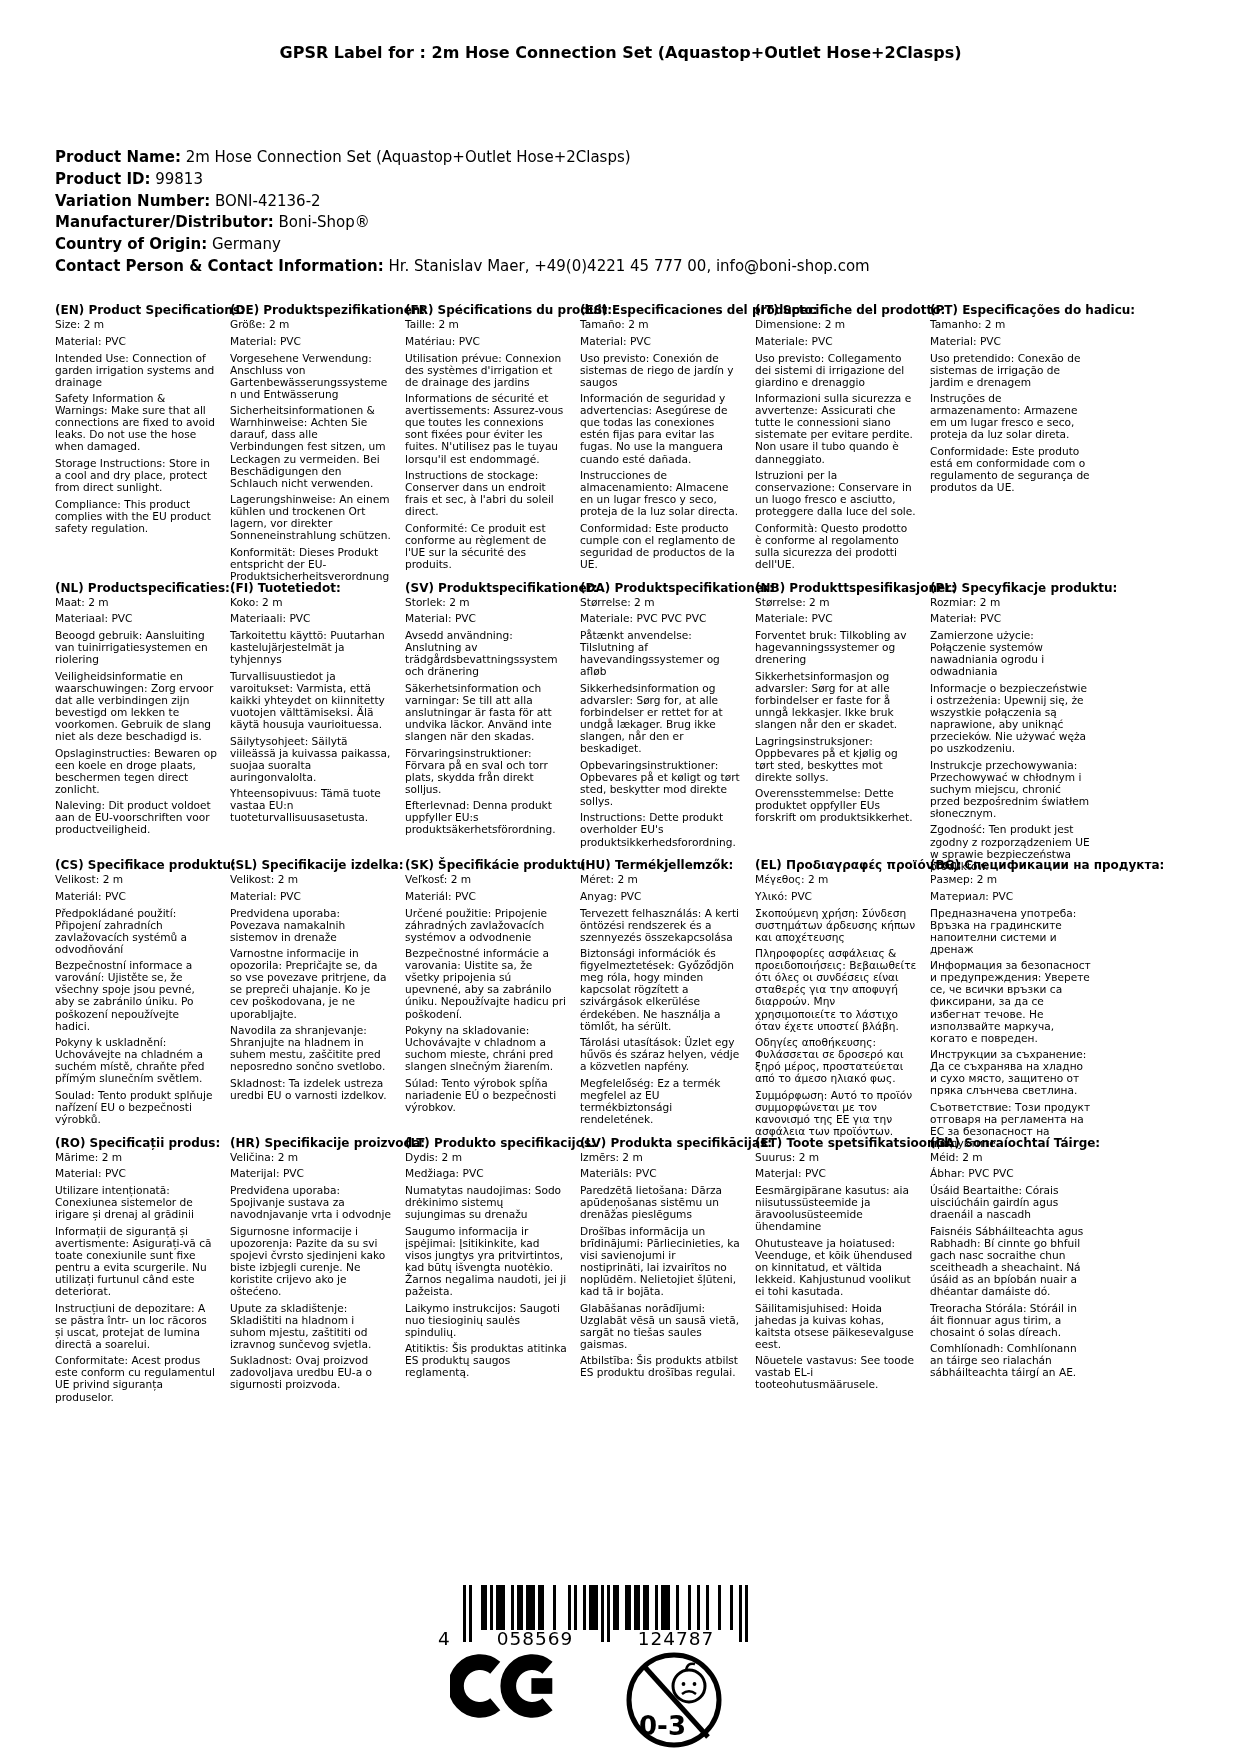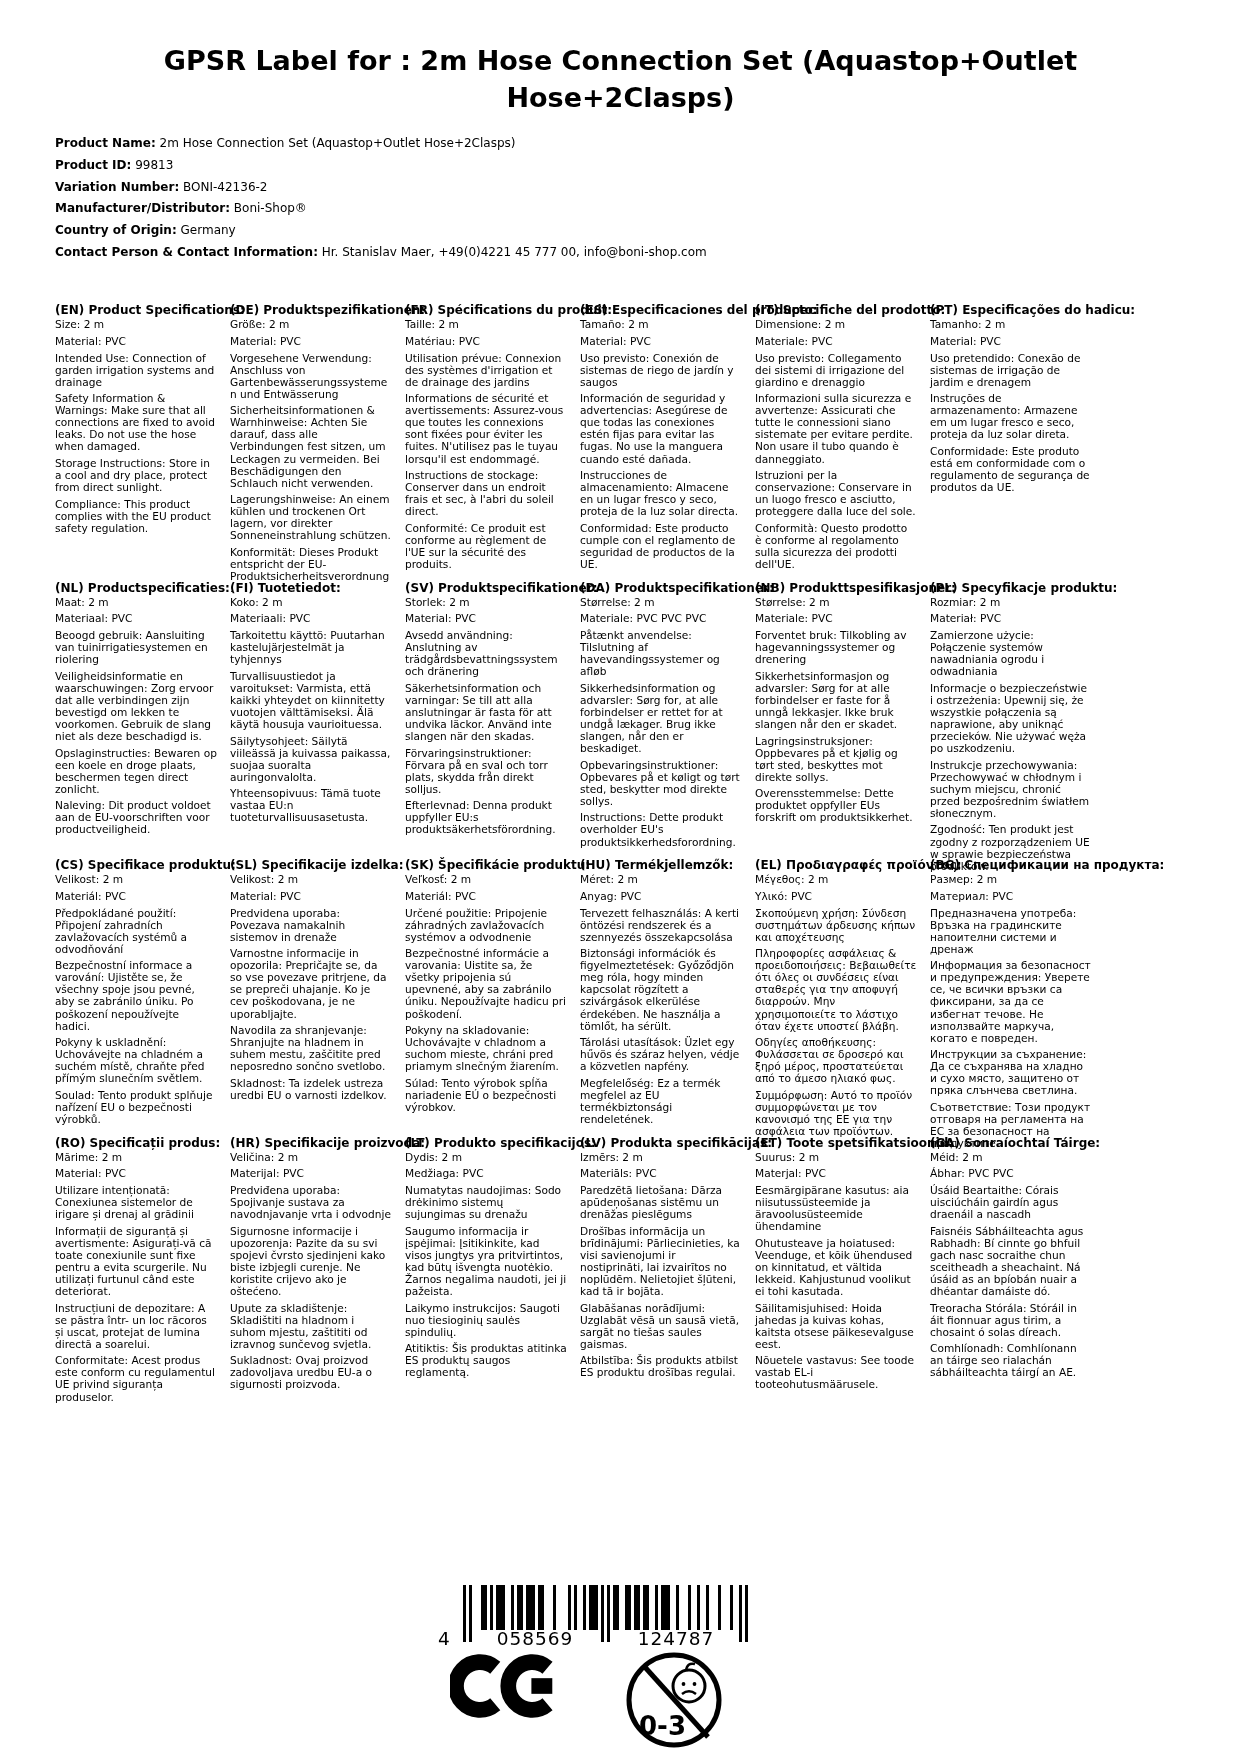--- a/index.html
+++ b/index.html
@@ -1,20 +1,20 @@
 <!DOCTYPE html>
 <html><head>
 <meta charset="utf-8">
 <style>
   html,body{margin:0;padding:0;background:#fff;}
   body{width:1241px;height:1754px;position:relative;font-family:"DejaVu Sans","Liberation Sans",sans-serif;color:#000;}
   .page{position:absolute;inset:0;background:#fff;overflow:hidden;}
   .title{position:absolute;top:42px;left:50%;transform:translateX(-50%);width:950px;
-         font-size:27px;font-weight:bold;text-align:center;line-height:1.38;margin:0;}
-  .product-info{position:absolute;top:133px;left:55px;right:55px;font-size:12px;line-height:21.8px;}
+         font-size:16px;font-weight:bold;text-align:center;line-height:1.38;margin:0;}
+  .product-info{position:absolute;top:147px;left:55px;right:55px;font-size:15px;line-height:21.8px;}
   .pi-row{white-space:nowrap;}
   .pi-label{font-weight:bold;}
   .pi-value{font-weight:normal;}
   .grid{position:absolute;top:303px;left:55px;width:1045px;
         display:grid;grid-template-columns:repeat(6,162px);grid-auto-rows:277.5px;column-gap:13px;}
   .lang-block{overflow:visible;}
   .lang-header{font-size:12px;font-weight:bold;white-space:nowrap;margin:0 0 1px 0;line-height:1.2;}
   .spec{font-size:10.6px;line-height:1.14;margin:0 0 4.5px 0;overflow-wrap:break-word;}
   .barcode-wrap{position:absolute;top:1585px;left:463px;width:285px;}
   .bars{display:flex;}
@@ -169,21 +169,21 @@
         <p class="spec">Varnostne informacije in opozorila: Prepričajte se, da so vse povezave pritrjene, da se prepreči uhajanje. Ko je cev poškodovana, je ne uporabljajte.</p>
         <p class="spec">Navodila za shranjevanje: Shranjujte na hladnem in suhem mestu, zaščitite pred neposredno sončno svetlobo.</p>
         <p class="spec">Skladnost: Ta izdelek ustreza uredbi EU o varnosti izdelkov.</p>
       </div>
       <div class="lang-block">
         <div class="lang-header">(SK) Špecifikácie produktu:</div>
         <p class="spec">Veľkosť: 2 m</p>
         <p class="spec">Materiál: PVC</p>
         <p class="spec">Určené použitie: Pripojenie záhradných zavlažovacích systémov a odvodnenie</p>
         <p class="spec">Bezpečnostné informácie a varovania: Uistite sa, že všetky pripojenia sú upevnené, aby sa zabránilo úniku. Nepoužívajte hadicu pri poškodení.</p>
-        <p class="spec">Pokyny na skladovanie: Uchovávajte v chladnom a suchom mieste, chráni pred priamym slnečným žiarením.</p>
+        <p class="spec">Pokyny na skladovanie: Uchovávajte v chladnom a suchom mieste, chráni pred slangen slnečným žiarením.</p>
         <p class="spec">Súlad: Tento výrobok spĺňa nariadenie EÚ o bezpečnosti výrobkov.</p>
       </div>
       <div class="lang-block">
         <div class="lang-header">(HU) Termékjellemzők:</div>
         <p class="spec">Méret: 2 m</p>
         <p class="spec">Anyag: PVC</p>
         <p class="spec">Tervezett felhasználás: A kerti öntözési rendszerek és a szennyezés összekapcsolása</p>
         <p class="spec">Biztonsági információk és figyelmeztetések: Győződjön meg róla, hogy minden kapcsolat rögzített a szivárgások elkerülése érdekében. Ne használja a tömlőt, ha sérült.</p>
         <p class="spec">Tárolási utasítások: Üzlet egy hűvös és száraz helyen, védje a közvetlen napfény.</p>
         <p class="spec">Megfelelőség: Ez a termék megfelel az EU termékbiztonsági rendeletének.</p>

